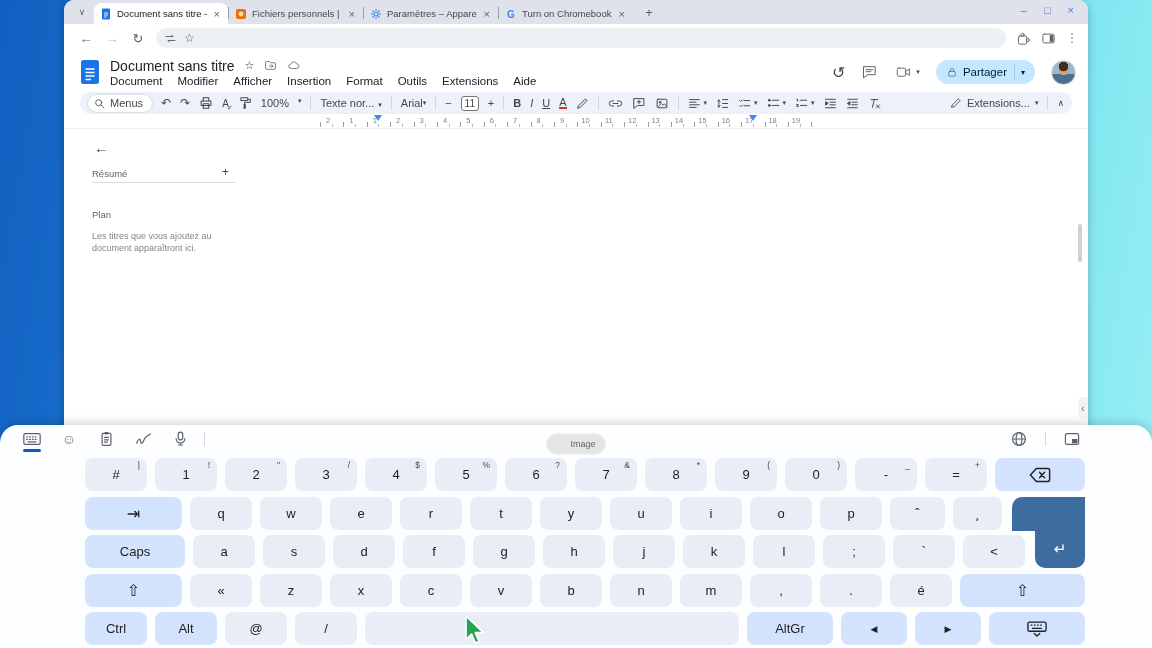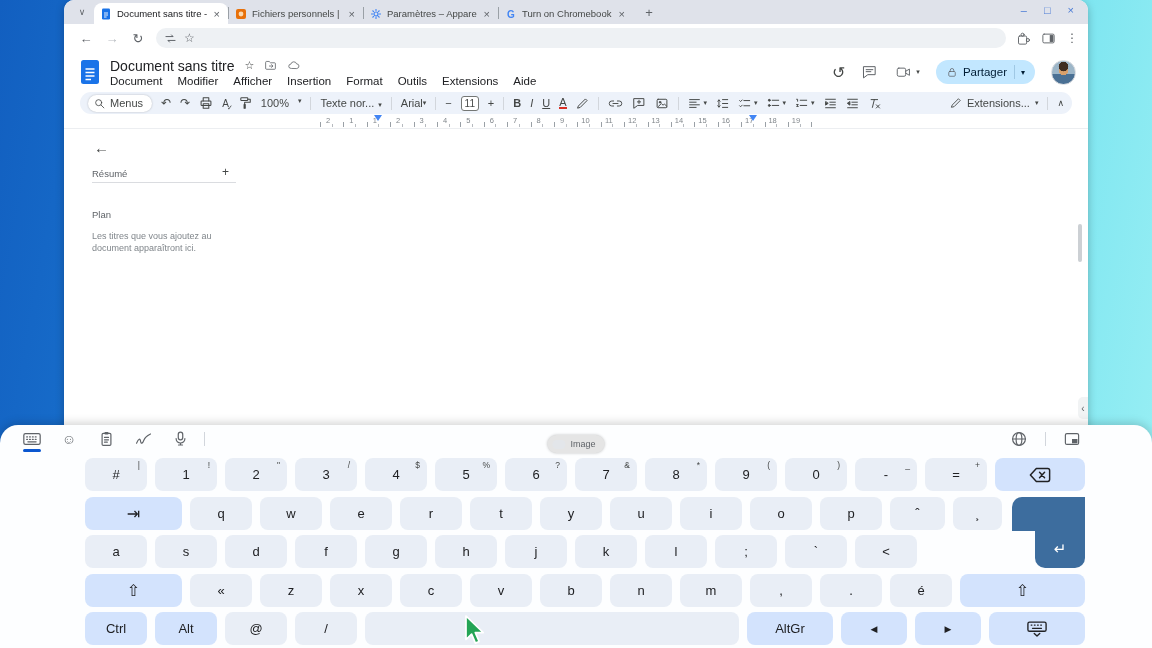--- a/index.html
+++ b/index.html
@@ -574,20 +574,23 @@
             <span>p</span>
           </div>
           <div class="key k-sm">
             <span>ˆ</span>
           </div>
           <div class="key k-xs">
             <span>¸</span>
           </div>
         </div>
         <div class="kb-row">
+          <div class="key mod k-caps">
+            <span>Caps</span>
+          </div>
           <div class="key k-1u">
             <span>a</span>
           </div>
           <div class="key k-1u">
             <span>s</span>
           </div>
           <div class="key k-1u">
             <span>d</span>
           </div>
           <div class="key k-1u">

